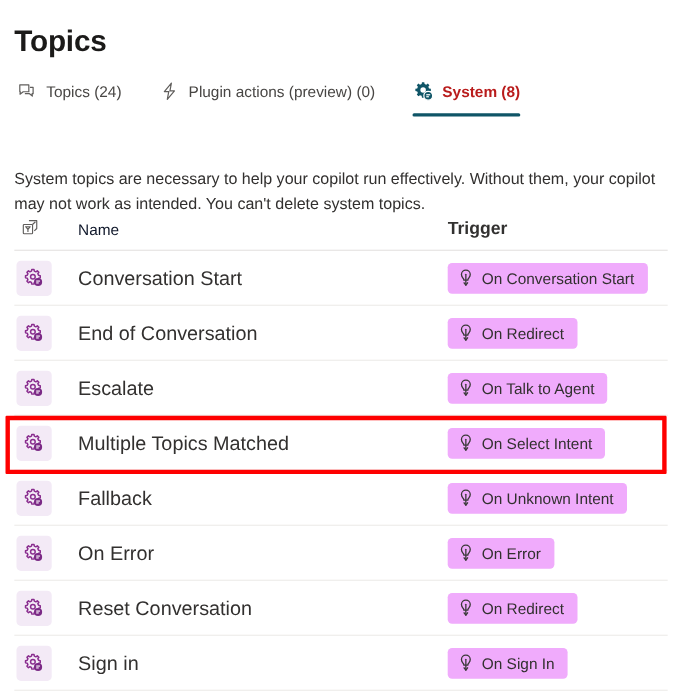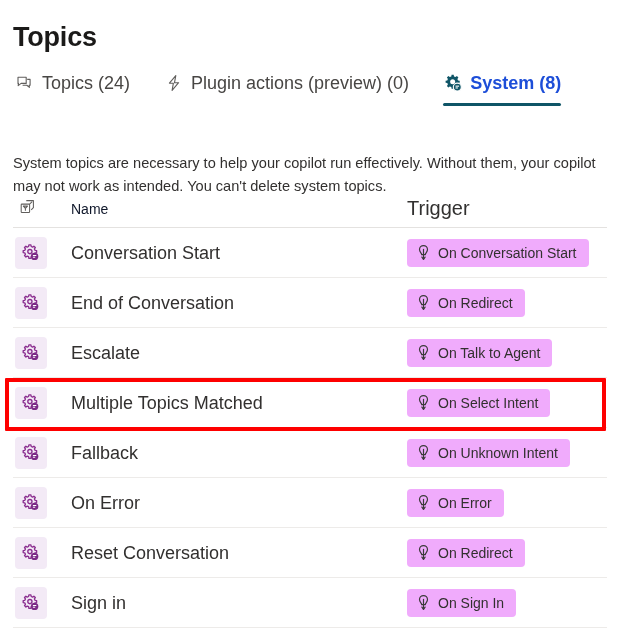--- a/index.html
+++ b/index.html
@@ -47,26 +47,26 @@
     align-items: center;
     gap: 7px;
     height: 30px;
     padding: 0 10px 0 2px;
     margin-right: 22px;
     cursor: pointer;
     position: relative;
     white-space: nowrap;
   }
   .tab .tab-label {
-    font-size: 18px;
+    font-size: 14px;
     color: #484644;
     line-height: 20px;
   }
   .tab.selected .tab-label {
-    color: #1d4ed8;
+    color: #b91c1c;
     font-weight: 600;
   }
   .tab .tab-underline {
     position: absolute;
     left: 2px;
     right: 10px;
     bottom: -8px;
     height: 3px;
     border-radius: 2px;
     background: #0f5567;
@@ -108,22 +108,23 @@
     padding-left: 4px;
   }
   .col-name {
     flex: 1 1 auto;
     font-size: 14px;
     color: #0f172a;
   }
   .col-trigger {
     width: 200px;
     flex: 0 0 200px;
-    font-size: 20px;
+    font-size: 16px;
     color: #323130;
+    font-weight: bold;
   }
   .header-cube { width: 21px; height: 21px; display: block; }
 
   .table-row {
     display: flex;
     align-items: center;
     height: 50px;
     border-bottom: 1px solid #edebe9;
     cursor: pointer;
   }

